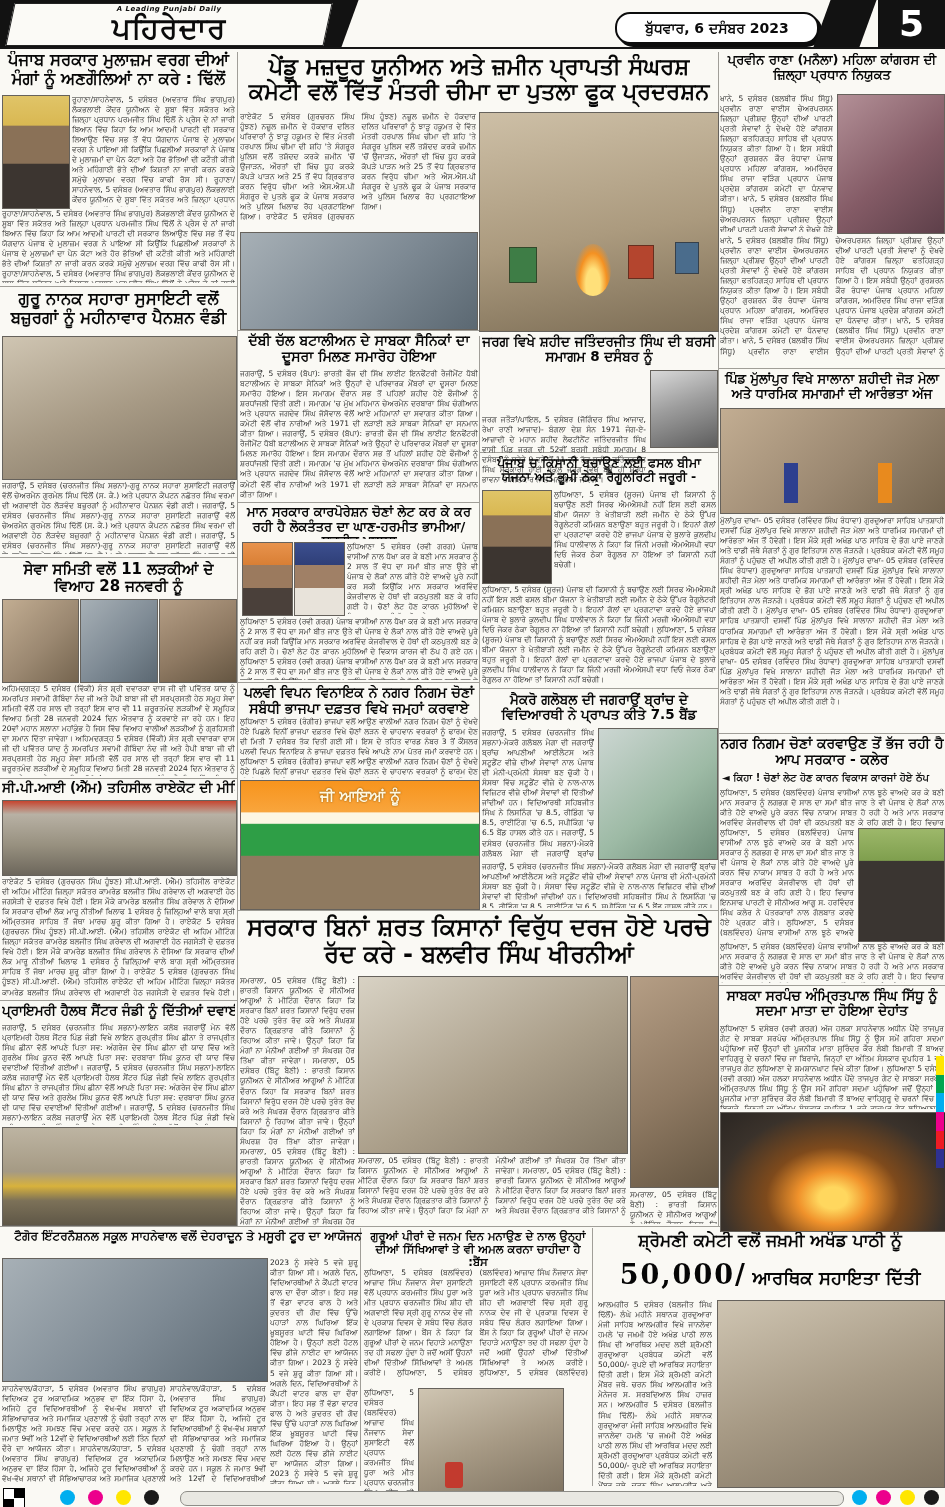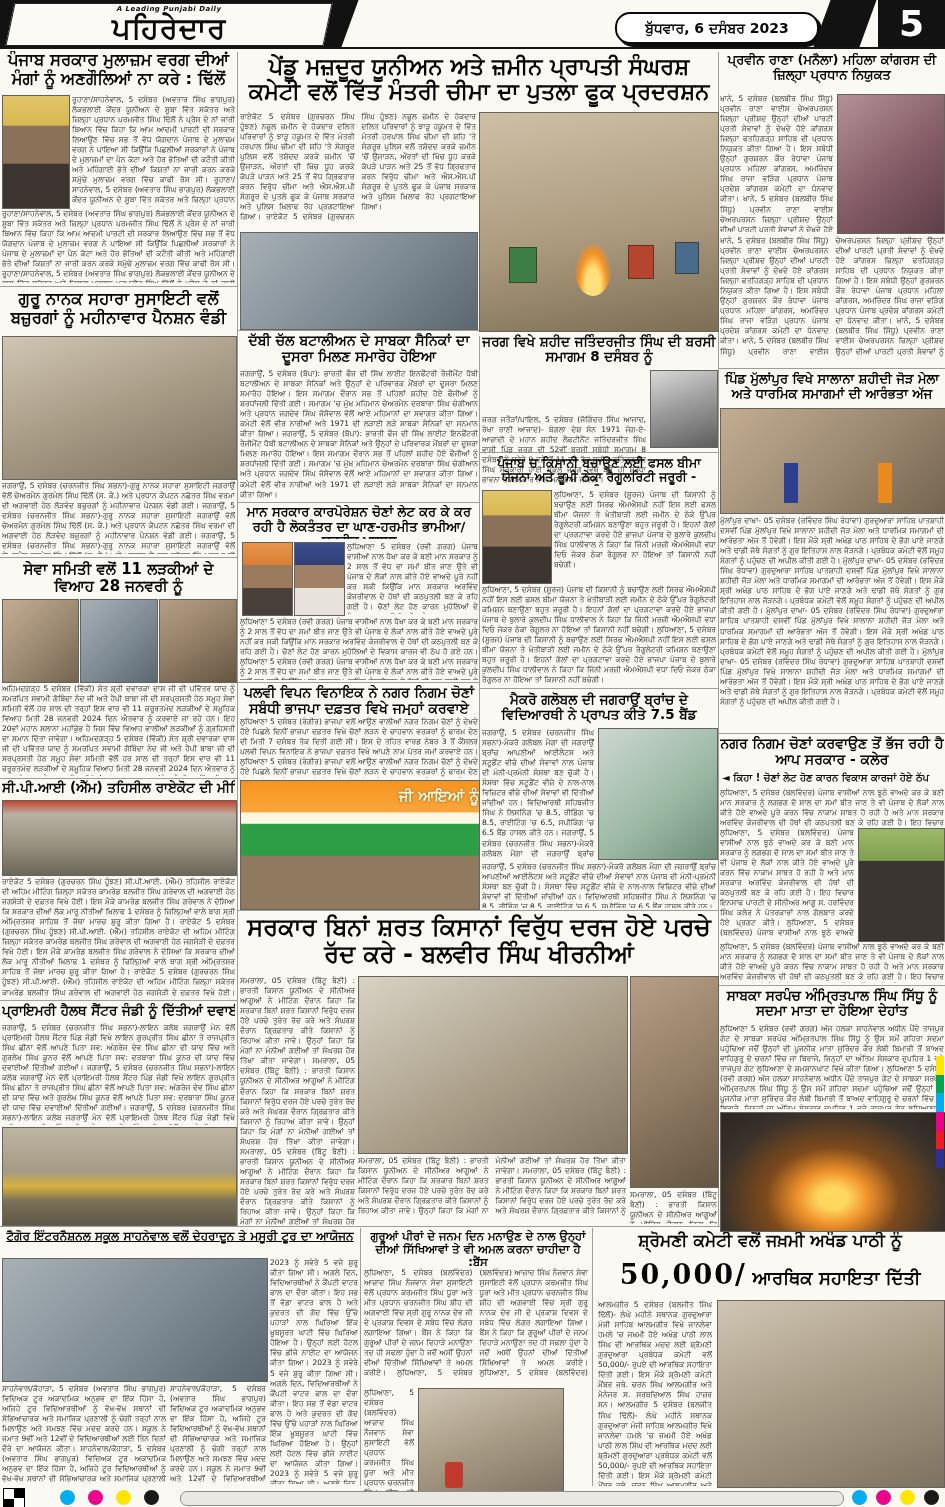--- a/index.html
+++ b/index.html
@@ -26,21 +26,21 @@
   .ph-turban-b{background:linear-gradient(180deg,#3c4f8f 0%,#2f3f78 30%,#a08066 31% 62%,#e8e3da 63% 100%);}
   .ph-turban-g{background:linear-gradient(180deg,#9db86a 0%,#7f9f4e 28%,#3a3531 29% 100%);}
   .ph-flags{background:linear-gradient(180deg,#c7452f 0%,#b8b1a4 18%,#97907f 60%,#6c665b 100%);}
   .ph-lions{background:linear-gradient(180deg,#bdb4a2 0%,#a59a84 45%,#d8b23c 60%,#7c7158 75%,#5f5747 100%);}
   .ph-bjp{background:linear-gradient(180deg,#f7941d 0%,#f9a53c 24%,#fdf6e2 25% 33%,#2e9e46 34% 58%,#8f7a60 59% 100%);}
   .ph-bonfire{background:radial-gradient(ellipse at 50% 72%,#ffd75e 0 9%,#f0922b 22%,#7e4a1c 42%,#3a322b 72%,#2b2622 100%);}
   .ph-protest{background:linear-gradient(170deg,#cdbfa6 0%,#ab9a7e 55%,#7d6e56 100%);}
   .flame{position:absolute;left:40%;bottom:16%;width:36px;height:52px;border-radius:50%;
          background:radial-gradient(ellipse at 50% 78%,#ffe07a 0 28%,#f49122 55%,rgba(110,60,20,0) 78%);}
   .placard{position:absolute;border:1px solid rgba(40,30,20,.55);}
-  .banner-label{position:absolute;left:0;right:0;top:6px;text-align:right;font-weight:700;
+  .banner-label{position:absolute;left:0;right:0;top:6px;text-align:center;font-weight:700;
                 color:#fff8e0;text-shadow:0 0 2px #7a4a00;font-size:15px;}
   
   .m-band{position:absolute;background:#121212;transform:skewX(-20deg);}
   .m-card{position:absolute;left:10px;top:3px;width:316px;height:41px;background:#fbfaf6;
           border:1px solid #222;transform:skewX(-12deg);text-align:center;}
   .m-card .inner{transform:skewX(12deg);}
   .m-tag{font-size:7px;font-style:italic;font-weight:700;color:#111;letter-spacing:.5px;line-height:8px;display:block;margin-top:1px;}
   .m-title{font-size:29px;font-weight:800;color:#0a0a0a;line-height:30px;display:block;letter-spacing:1px;}
   .date-box{position:absolute;left:615px;top:12px;width:200px;height:28px;background:#fff;
             border:2px solid #0c0c0c;border-radius:15px;box-shadow:3px 3px 0 #0c0c0c;
@@ -111,21 +111,21 @@
   <div class="bd" style="left:2px;top:684px;width:233px;height:92px;">ਅਹਿਮਦਗੜ੍ਹ 5 ਦਸੰਬਰ (ਵਿੱਕੀ) ਸੰਤ ਸ਼੍ਰੀ ਦਵਾਰਕਾ ਦਾਸ ਜੀ ਦੀ ਪਵਿੱਤਰ ਯਾਦ ਨੂੰ ਸਮਰਪਿਤ ਸਵਾਮੀ ਗੋਬਿੰਦਾ ਨੰਦ ਜੀ ਅਤੇ ਹੈਪੀ ਬਾਬਾ ਜੀ ਦੀ ਸਰਪ੍ਰਸਤੀ ਹੇਠ ਸਮੂਹ ਸੇਵਾ ਸਮਿਤੀ ਵੱਲੋਂ ਹਰ ਸਾਲ ਦੀ ਤਰ੍ਹਾਂ ਇਸ ਵਾਰ ਵੀ 11 ਜ਼ਰੂਰਤਮੰਦ ਲੜਕੀਆਂ ਦੇ ਸਮੂਹਿਕ ਵਿਆਹ ਮਿਤੀ 28 ਜਨਵਰੀ 2024 ਦਿਨ ਐਤਵਾਰ ਨੂੰ ਕਰਵਾਏ ਜਾ ਰਹੇ ਹਨ। ਇਹ 20ਵਾਂ ਮਹਾਨ ਸਲਾਨਾ ਮਹਾਂਕੁੰਭ ਹੈ ਜਿਸ ਵਿੱਚ ਵਿਆਹ ਵਾਲੀਆਂ ਲੜਕੀਆਂ ਨੂੰ ਗ੍ਰਹਿਸਤੀ ਦਾ ਸਮਾਨ ਦਿੱਤਾ ਜਾਵੇਗਾ। ਅਹਿਮਦਗੜ੍ਹ 5 ਦਸੰਬਰ (ਵਿੱਕੀ) ਸੰਤ ਸ਼੍ਰੀ ਦਵਾਰਕਾ ਦਾਸ ਜੀ ਦੀ ਪਵਿੱਤਰ ਯਾਦ ਨੂੰ ਸਮਰਪਿਤ ਸਵਾਮੀ ਗੋਬਿੰਦਾ ਨੰਦ ਜੀ ਅਤੇ ਹੈਪੀ ਬਾਬਾ ਜੀ ਦੀ ਸਰਪ੍ਰਸਤੀ ਹੇਠ ਸਮੂਹ ਸੇਵਾ ਸਮਿਤੀ ਵੱਲੋਂ ਹਰ ਸਾਲ ਦੀ ਤਰ੍ਹਾਂ ਇਸ ਵਾਰ ਵੀ 11 ਜ਼ਰੂਰਤਮੰਦ ਲੜਕੀਆਂ ਦੇ ਸਮੂਹਿਕ ਵਿਆਹ ਮਿਤੀ 28 ਜਨਵਰੀ 2024 ਦਿਨ ਐਤਵਾਰ ਨੂੰ ਕਰਵਾਏ ਜਾ ਰਹੇ ਹਨ। ਇਹ 20ਵਾਂ ਮਹਾਨ ਸਲਾਨਾ ਮਹਾਂਕੁੰਭ ਹੈ ਜਿਸ ਵਿੱਚ ਵਿਆਹ ਵਾਲੀਆਂ ਲੜਕੀਆਂ ਨੂੰ ਗ੍ਰਹਿਸਤੀ ਦਾ ਸਮਾਨ ਦਿੱਤਾ ਜਾਵੇਗਾ।</div>
 
   <div class="hl nw" style="left:2px;top:780px;width:233px;height:18px;font-size:13.5px;">ਸੀ.ਪੀ.ਆਈ (ਐੱਮ) ਤਹਿਸੀਲ ਰਾਏਕੋਟ ਦੀ ਮੀਟਿੰਗ ਹੋਈ</div>
   <div class="photo ph-flags" style="left:2px;top:800px;width:233px;height:74px;"></div>
   <div class="bd" style="left:2px;top:877px;width:233px;height:121px;">ਰਾਏਕੋਟ 5 ਦਸੰਬਰ (ਗੁਰਚਰਨ ਸਿੰਘ ਹੂੰਝਣ) ਸੀ.ਪੀ.ਆਈ. (ਐੱਮ) ਤਹਿਸੀਲ ਰਾਏਕੋਟ ਦੀ ਅਹਿਮ ਮੀਟਿੰਗ ਜ਼ਿਲ੍ਹਾ ਸਕੱਤਰ ਕਾਮਰੇਡ ਬਲਜੀਤ ਸਿੰਘ ਗਰੇਵਾਲ ਦੀ ਅਗਵਾਈ ਹੇਠ ਜਗਸੇੜੀ ਦੇ ਦਫ਼ਤਰ ਵਿਖੇ ਹੋਈ। ਇਸ ਮੌਕੇ ਕਾਮਰੇਡ ਬਲਜੀਤ ਸਿੰਘ ਗਰੇਵਾਲ ਨੇ ਦੱਸਿਆ ਕਿ ਸਰਕਾਰ ਦੀਆਂ ਲੋਕ ਮਾਰੂ ਨੀਤੀਆਂ ਖਿਲਾਫ 1 ਦਸੰਬਰ ਨੂੰ ਜ਼ਿਲ੍ਹਿਆਂ ਵਾਲੇ ਬਾਗ ਸ੍ਰੀ ਅੰਮ੍ਰਿਤਸਰ ਸਾਹਿਬ ਤੋਂ ਜੱਥਾ ਮਾਰਚ ਸ਼ੁਰੂ ਕੀਤਾ ਗਿਆ ਹੈ। ਰਾਏਕੋਟ 5 ਦਸੰਬਰ (ਗੁਰਚਰਨ ਸਿੰਘ ਹੂੰਝਣ) ਸੀ.ਪੀ.ਆਈ. (ਐੱਮ) ਤਹਿਸੀਲ ਰਾਏਕੋਟ ਦੀ ਅਹਿਮ ਮੀਟਿੰਗ ਜ਼ਿਲ੍ਹਾ ਸਕੱਤਰ ਕਾਮਰੇਡ ਬਲਜੀਤ ਸਿੰਘ ਗਰੇਵਾਲ ਦੀ ਅਗਵਾਈ ਹੇਠ ਜਗਸੇੜੀ ਦੇ ਦਫ਼ਤਰ ਵਿਖੇ ਹੋਈ। ਇਸ ਮੌਕੇ ਕਾਮਰੇਡ ਬਲਜੀਤ ਸਿੰਘ ਗਰੇਵਾਲ ਨੇ ਦੱਸਿਆ ਕਿ ਸਰਕਾਰ ਦੀਆਂ ਲੋਕ ਮਾਰੂ ਨੀਤੀਆਂ ਖਿਲਾਫ 1 ਦਸੰਬਰ ਨੂੰ ਜ਼ਿਲ੍ਹਿਆਂ ਵਾਲੇ ਬਾਗ ਸ੍ਰੀ ਅੰਮ੍ਰਿਤਸਰ ਸਾਹਿਬ ਤੋਂ ਜੱਥਾ ਮਾਰਚ ਸ਼ੁਰੂ ਕੀਤਾ ਗਿਆ ਹੈ। ਰਾਏਕੋਟ 5 ਦਸੰਬਰ (ਗੁਰਚਰਨ ਸਿੰਘ ਹੂੰਝਣ) ਸੀ.ਪੀ.ਆਈ. (ਐੱਮ) ਤਹਿਸੀਲ ਰਾਏਕੋਟ ਦੀ ਅਹਿਮ ਮੀਟਿੰਗ ਜ਼ਿਲ੍ਹਾ ਸਕੱਤਰ ਕਾਮਰੇਡ ਬਲਜੀਤ ਸਿੰਘ ਗਰੇਵਾਲ ਦੀ ਅਗਵਾਈ ਹੇਠ ਜਗਸੇੜੀ ਦੇ ਦਫ਼ਤਰ ਵਿਖੇ ਹੋਈ। ਇਸ ਮੌਕੇ ਕਾਮਰੇਡ ਬਲਜੀਤ ਸਿੰਘ ਗਰੇਵਾਲ ਨੇ ਦੱਸਿਆ ਕਿ ਸਰਕਾਰ ਦੀਆਂ ਲੋਕ ਮਾਰੂ ਨੀਤੀਆਂ ਖਿਲਾਫ 1 ਦਸੰਬਰ ਨੂੰ ਜ਼ਿਲ੍ਹਿਆਂ ਵਾਲੇ ਬਾਗ ਸ੍ਰੀ ਅੰਮ੍ਰਿਤਸਰ ਸਾਹਿਬ ਤੋਂ ਜੱਥਾ ਮਾਰਚ ਸ਼ੁਰੂ ਕੀਤਾ ਗਿਆ ਹੈ।</div>
 
   <div class="hl nw" style="left:2px;top:1003px;width:233px;height:18px;font-size:13.5px;">ਪ੍ਰਾਇਮਰੀ ਹੈਲਥ ਸੈਂਟਰ ਜੰਡੀ ਨੂੰ ਦਿੱਤੀਆਂ ਦਵਾਈਆਂ</div>
   <div class="bd" style="left:2px;top:1023px;width:233px;height:102px;">ਜਗਰਾਉਂ, 5 ਦਸੰਬਰ (ਚਰਨਜੀਤ ਸਿੰਘ ਸਭਨਾ)-ਲਾਇਨ ਕਲੱਬ ਜਗਰਾਉਂ ਮੇਨ ਵੱਲੋਂ ਪ੍ਰਾਇਮਰੀ ਹੈਲਥ ਸੈਂਟਰ ਪਿੰਡ ਜੰਡੀ ਵਿਖੇ ਲਾਇਨ ਗੁਰਪ੍ਰੀਤ ਸਿੰਘ ਛੀਨਾ ਤੇ ਰਾਜਪ੍ਰੀਤ ਸਿੰਘ ਛੀਨਾ ਵੱਲੋਂ ਆਪਣੇ ਪਿਤਾ ਸਵ: ਅੰਗਰੇਜ ਦੇਵ ਸਿੰਘ ਛੀਨਾ ਦੀ ਯਾਦ ਵਿੱਚ ਅਤੇ ਗੁਰਲੇਖ ਸਿੰਘ ਕੂਨਰ ਵੱਲੋਂ ਆਪਣੇ ਪਿਤਾ ਸਵ: ਦਰਬਾਰਾ ਸਿੰਘ ਕੂਨਰ ਦੀ ਯਾਦ ਵਿੱਚ ਦਵਾਈਆਂ ਦਿੱਤੀਆਂ ਗਈਆਂ। ਜਗਰਾਉਂ, 5 ਦਸੰਬਰ (ਚਰਨਜੀਤ ਸਿੰਘ ਸਭਨਾ)-ਲਾਇਨ ਕਲੱਬ ਜਗਰਾਉਂ ਮੇਨ ਵੱਲੋਂ ਪ੍ਰਾਇਮਰੀ ਹੈਲਥ ਸੈਂਟਰ ਪਿੰਡ ਜੰਡੀ ਵਿਖੇ ਲਾਇਨ ਗੁਰਪ੍ਰੀਤ ਸਿੰਘ ਛੀਨਾ ਤੇ ਰਾਜਪ੍ਰੀਤ ਸਿੰਘ ਛੀਨਾ ਵੱਲੋਂ ਆਪਣੇ ਪਿਤਾ ਸਵ: ਅੰਗਰੇਜ ਦੇਵ ਸਿੰਘ ਛੀਨਾ ਦੀ ਯਾਦ ਵਿੱਚ ਅਤੇ ਗੁਰਲੇਖ ਸਿੰਘ ਕੂਨਰ ਵੱਲੋਂ ਆਪਣੇ ਪਿਤਾ ਸਵ: ਦਰਬਾਰਾ ਸਿੰਘ ਕੂਨਰ ਦੀ ਯਾਦ ਵਿੱਚ ਦਵਾਈਆਂ ਦਿੱਤੀਆਂ ਗਈਆਂ। ਜਗਰਾਉਂ, 5 ਦਸੰਬਰ (ਚਰਨਜੀਤ ਸਿੰਘ ਸਭਨਾ)-ਲਾਇਨ ਕਲੱਬ ਜਗਰਾਉਂ ਮੇਨ ਵੱਲੋਂ ਪ੍ਰਾਇਮਰੀ ਹੈਲਥ ਸੈਂਟਰ ਪਿੰਡ ਜੰਡੀ ਵਿਖੇ ਲਾਇਨ ਗੁਰਪ੍ਰੀਤ ਸਿੰਘ ਛੀਨਾ ਤੇ ਰਾਜਪ੍ਰੀਤ ਸਿੰਘ ਛੀਨਾ ਵੱਲੋਂ ਆਪਣੇ ਪਿਤਾ ਸਵ: ਅੰਗਰੇਜ ਦੇਵ ਸਿੰਘ ਛੀਨਾ ਦੀ ਯਾਦ ਵਿੱਚ ਅਤੇ ਗੁਰਲੇਖ ਸਿੰਘ ਕੂਨਰ ਵੱਲੋਂ ਆਪਣੇ ਪਿਤਾ ਸਵ: ਦਰਬਾਰਾ ਸਿੰਘ ਕੂਨਰ ਦੀ ਯਾਦ ਵਿੱਚ ਦਵਾਈਆਂ ਦਿੱਤੀਆਂ ਗਈਆਂ।</div>
   <div class="photo ph-lions" style="left:2px;top:1127px;width:233px;height:97px;"></div>
 
-  <div class="hl nw" style="left:2px;top:1230px;width:356px;height:22px;font-size:12px;text-decoration:underline;">ਟੈਗੋਰ ਇੰਟਰਨੈਸ਼ਨਲ ਸਕੂਲ ਸਾਹਨੇਵਾਲ ਵਲੋਂ ਦੇਹਰਾਦੂਨ ਤੇ ਮਸੂਰੀ ਟੂਰ ਦਾ ਆਯੋਜਨ</div>
+  <div class="hl nw" style="left:10px;top:1230px;width:356px;height:22px;font-size:12px;">ਟੈਗੋਰ ਇੰਟਰਨੈਸ਼ਨਲ ਸਕੂਲ ਸਾਹਨੇਵਾਲ ਵਲੋਂ ਦੇਹਰਾਦੂਨ ਤੇ ਮਸੂਰੀ ਟੂਰ ਦਾ ਆਯੋਜਨ</div>
   <div class="photo ph-cool" style="left:2px;top:1258px;width:264px;height:122px;"></div>
   <div class="bd" style="left:2px;top:1384px;width:164px;height:100px;">ਸਾਹਨੇਵਾਲ/ਕੋਹਾੜਾ, 5 ਦਸੰਬਰ (ਅਵਤਾਰ ਸਿੰਘ ਭਾਗਪੁਰ) ਵਿਦਿਅਕ ਟੂਰ ਅਕਾਦਮਿਕ ਅਨੁਭਵ ਦਾ ਇੱਕ ਹਿੱਸਾ ਹੈ, ਅਜਿਹੇ ਟੂਰ ਵਿਦਿਆਰਥੀਆਂ ਨੂੰ ਵੱਖ-ਵੱਖ ਸਥਾਨਾਂ ਦੀ ਸੱਭਿਆਚਾਰਕ ਅਤੇ ਸਮਾਜਿਕ ਪ੍ਰਣਾਲੀ ਨੂੰ ਚੰਗੀ ਤਰ੍ਹਾਂ ਨਾਲ ਮਿਲਾਉਣ ਅਤੇ ਸਮਝਣ ਵਿੱਚ ਮਦਦ ਕਰਦੇ ਹਨ। ਸਕੂਲ ਨੇ ਜਮਾਤ 9ਵੀਂ ਅਤੇ 12ਵੀਂ ਦੇ ਵਿਦਿਆਰਥੀਆਂ ਲਈ ਤਿੰਨ ਦਿਨਾਂ ਦੌਰੇ ਦਾ ਆਯੋਜਨ ਕੀਤਾ। ਸਾਹਨੇਵਾਲ/ਕੋਹਾੜਾ, 5 ਦਸੰਬਰ (ਅਵਤਾਰ ਸਿੰਘ ਭਾਗਪੁਰ) ਵਿਦਿਅਕ ਟੂਰ ਅਕਾਦਮਿਕ ਅਨੁਭਵ ਦਾ ਇੱਕ ਹਿੱਸਾ ਹੈ, ਅਜਿਹੇ ਟੂਰ ਵਿਦਿਆਰਥੀਆਂ ਨੂੰ ਵੱਖ-ਵੱਖ ਸਥਾਨਾਂ ਦੀ ਸੱਭਿਆਚਾਰਕ ਅਤੇ ਸਮਾਜਿਕ ਪ੍ਰਣਾਲੀ ਨੂੰ ਚੰਗੀ ਤਰ੍ਹਾਂ ਨਾਲ ਮਿਲਾਉਣ ਅਤੇ ਸਮਝਣ ਵਿੱਚ ਮਦਦ ਕਰਦੇ ਹਨ। ਸਕੂਲ ਨੇ ਜਮਾਤ 9ਵੀਂ ਅਤੇ 12ਵੀਂ ਦੇ ਵਿਦਿਆਰਥੀਆਂ ਲਈ ਤਿੰਨ ਦਿਨਾਂ ਦੌਰੇ ਦਾ ਆਯੋਜਨ ਕੀਤਾ।</div>
   <div class="bd" style="left:170px;top:1384px;width:96px;height:100px;">ਸਾਹਨੇਵਾਲ/ਕੋਹਾੜਾ, 5 ਦਸੰਬਰ (ਅਵਤਾਰ ਸਿੰਘ ਭਾਗਪੁਰ) ਵਿਦਿਅਕ ਟੂਰ ਅਕਾਦਮਿਕ ਅਨੁਭਵ ਦਾ ਇੱਕ ਹਿੱਸਾ ਹੈ, ਅਜਿਹੇ ਟੂਰ ਵਿਦਿਆਰਥੀਆਂ ਨੂੰ ਵੱਖ-ਵੱਖ ਸਥਾਨਾਂ ਦੀ ਸੱਭਿਆਚਾਰਕ ਅਤੇ ਸਮਾਜਿਕ ਪ੍ਰਣਾਲੀ ਨੂੰ ਚੰਗੀ ਤਰ੍ਹਾਂ ਨਾਲ ਮਿਲਾਉਣ ਅਤੇ ਸਮਝਣ ਵਿੱਚ ਮਦਦ ਕਰਦੇ ਹਨ। ਸਕੂਲ ਨੇ ਜਮਾਤ 9ਵੀਂ ਅਤੇ 12ਵੀਂ ਦੇ ਵਿਦਿਆਰਥੀਆਂ ਲਈ ਤਿੰਨ ਦਿਨਾਂ ਦੌਰੇ ਦਾ ਆਯੋਜਨ ਕੀਤਾ। ਸਾਹਨੇਵਾਲ/ਕੋਹਾੜਾ, 5 ਦਸੰਬਰ (ਅਵਤਾਰ ਸਿੰਘ ਭਾਗਪੁਰ) ਵਿਦਿਅਕ ਟੂਰ ਅਕਾਦਮਿਕ ਅਨੁਭਵ ਦਾ ਇੱਕ ਹਿੱਸਾ ਹੈ, ਅਜਿਹੇ ਟੂਰ ਵਿਦਿਆਰਥੀਆਂ ਨੂੰ ਵੱਖ-ਵੱਖ ਸਥਾਨਾਂ ਦੀ ਸੱਭਿਆਚਾਰਕ ਅਤੇ ਸਮਾਜਿਕ ਪ੍ਰਣਾਲੀ ਨੂੰ ਚੰਗੀ ਤਰ੍ਹਾਂ ਨਾਲ ਮਿਲਾਉਣ ਅਤੇ ਸਮਝਣ ਵਿੱਚ ਮਦਦ ਕਰਦੇ ਹਨ। ਸਕੂਲ ਨੇ ਜਮਾਤ 9ਵੀਂ ਅਤੇ 12ਵੀਂ ਦੇ ਵਿਦਿਆਰਥੀਆਂ ਲਈ ਤਿੰਨ ਦਿਨਾਂ ਦੌਰੇ ਦਾ ਆਯੋਜਨ ਕੀਤਾ।</div>
   <div class="bd" style="left:270px;top:1258px;width:88px;height:226px;">2023 ਨੂੰ ਸਵੇਰੇ 5 ਵਜੇ ਸ਼ੁਰੂ ਕੀਤਾ ਗਿਆ ਸੀ। ਅਗਲੇ ਦਿਨ, ਵਿਦਿਆਰਥੀਆਂ ਨੇ ਕੈਂਪਟੀ ਵਾਟਰ ਫਾਲ ਦਾ ਦੌਰਾ ਕੀਤਾ। ਇਹ ਸਭ ਤੋਂ ਵੱਡਾ ਵਾਟਰ ਫਾਲ ਹੈ ਅਤੇ ਕੁਦਰਤ ਦੀ ਗੋਦ ਵਿੱਚ ਉੱਚੇ ਪਹਾੜਾਂ ਨਾਲ ਘਿਰਿਆ ਇੱਕ ਖੂਬਸੂਰਤ ਘਾਟੀ ਵਿੱਚ ਘਿਰਿਆ ਹੋਇਆ ਹੈ। ਉਨ੍ਹਾਂ ਲਈ ਹੋਟਲ ਵਿੱਚ ਡੀਜੇ ਨਾਈਟ ਦਾ ਆਯੋਜਨ ਕੀਤਾ ਗਿਆ। 2023 ਨੂੰ ਸਵੇਰੇ 5 ਵਜੇ ਸ਼ੁਰੂ ਕੀਤਾ ਗਿਆ ਸੀ। ਅਗਲੇ ਦਿਨ, ਵਿਦਿਆਰਥੀਆਂ ਨੇ ਕੈਂਪਟੀ ਵਾਟਰ ਫਾਲ ਦਾ ਦੌਰਾ ਕੀਤਾ। ਇਹ ਸਭ ਤੋਂ ਵੱਡਾ ਵਾਟਰ ਫਾਲ ਹੈ ਅਤੇ ਕੁਦਰਤ ਦੀ ਗੋਦ ਵਿੱਚ ਉੱਚੇ ਪਹਾੜਾਂ ਨਾਲ ਘਿਰਿਆ ਇੱਕ ਖੂਬਸੂਰਤ ਘਾਟੀ ਵਿੱਚ ਘਿਰਿਆ ਹੋਇਆ ਹੈ। ਉਨ੍ਹਾਂ ਲਈ ਹੋਟਲ ਵਿੱਚ ਡੀਜੇ ਨਾਈਟ ਦਾ ਆਯੋਜਨ ਕੀਤਾ ਗਿਆ। 2023 ਨੂੰ ਸਵੇਰੇ 5 ਵਜੇ ਸ਼ੁਰੂ ਕੀਤਾ ਗਿਆ ਸੀ। ਅਗਲੇ ਦਿਨ, ਵਿਦਿਆਰਥੀਆਂ ਨੇ ਕੈਂਪਟੀ ਵਾਟਰ ਫਾਲ ਦਾ ਦੌਰਾ ਕੀਤਾ। ਇਹ ਸਭ ਤੋਂ ਵੱਡਾ ਵਾਟਰ ਫਾਲ ਹੈ ਅਤੇ ਕੁਦਰਤ ਦੀ ਗੋਦ ਵਿੱਚ ਉੱਚੇ ਪਹਾੜਾਂ ਨਾਲ ਘਿਰਿਆ ਇੱਕ ਖੂਬਸੂਰਤ ਘਾਟੀ ਵਿੱਚ ਘਿਰਿਆ ਹੋਇਆ ਹੈ। ਉਨ੍ਹਾਂ ਲਈ ਹੋਟਲ ਵਿੱਚ ਡੀਜੇ ਨਾਈਟ ਦਾ ਆਯੋਜਨ ਕੀਤਾ ਗਿਆ।</div>
 
   <div class="hl" style="left:240px;top:54px;width:478px;height:54px;font-size:22.5px;">ਪੇਂਡੂ ਮਜ਼ਦੂਰ ਯੂਨੀਅਨ ਅਤੇ ਜ਼ਮੀਨ ਪ੍ਰਾਪਤੀ ਸੰਘਰਸ਼ ਕਮੇਟੀ ਵਲੋਂ ਵਿੱਤ ਮੰਤਰੀ ਚੀਮਾ ਦਾ ਪੁਤਲਾ ਫੂਕ ਪ੍ਰਦਰਸ਼ਨ</div>
   <div class="bd" style="left:240px;top:112px;width:236px;height:118px;column-count:2;column-gap:7px;">ਰਾਏਕੋਟ 5 ਦਸੰਬਰ (ਗੁਰਚਰਨ ਸਿੰਘ ਹੂੰਝਣ) ਨਜ਼ੂਲ ਜ਼ਮੀਨ ਦੇ ਹੱਕਦਾਰ ਦਲਿਤ ਪਰਿਵਾਰਾਂ ਨੂੰ ਝਾੜੂ ਹਕੂਮਤ ਦੇ ਵਿੱਤ ਮੰਤਰੀ ਹਰਪਾਲ ਸਿੰਘ ਚੀਮਾ ਦੀ ਸ਼ਹਿ 'ਤੇ ਸੰਗਰੂਰ ਪੁਲਿਸ ਵਲੋਂ ਤਸ਼ੱਦਦ ਕਰਕੇ ਜ਼ਮੀਨ 'ਚੋਂ ਉਜਾੜਨ, ਔਰਤਾਂ ਦੀ ਖਿੱਚ ਧੂਹ ਕਰਕੇ ਕੱਪੜੇ ਪਾੜਨ ਅਤੇ 25 ਤੋਂ ਵੱਧ ਗ੍ਰਿਫਤਾਰ ਕਰਨ ਵਿਰੁੱਧ ਚੀਮਾ ਅਤੇ ਐਸ.ਐਸ.ਪੀ ਸੰਗਰੂਰ ਦੇ ਪੁਤਲੇ ਫੂਕ ਕੇ ਪੰਜਾਬ ਸਰਕਾਰ ਅਤੇ ਪੁਲਿਸ ਖਿਲਾਫ ਰੋਹ ਪ੍ਰਗਟਾਇਆ ਗਿਆ। ਰਾਏਕੋਟ 5 ਦਸੰਬਰ (ਗੁਰਚਰਨ ਸਿੰਘ ਹੂੰਝਣ) ਨਜ਼ੂਲ ਜ਼ਮੀਨ ਦੇ ਹੱਕਦਾਰ ਦਲਿਤ ਪਰਿਵਾਰਾਂ ਨੂੰ ਝਾੜੂ ਹਕੂਮਤ ਦੇ ਵਿੱਤ ਮੰਤਰੀ ਹਰਪਾਲ ਸਿੰਘ ਚੀਮਾ ਦੀ ਸ਼ਹਿ 'ਤੇ ਸੰਗਰੂਰ ਪੁਲਿਸ ਵਲੋਂ ਤਸ਼ੱਦਦ ਕਰਕੇ ਜ਼ਮੀਨ 'ਚੋਂ ਉਜਾੜਨ, ਔਰਤਾਂ ਦੀ ਖਿੱਚ ਧੂਹ ਕਰਕੇ ਕੱਪੜੇ ਪਾੜਨ ਅਤੇ 25 ਤੋਂ ਵੱਧ ਗ੍ਰਿਫਤਾਰ ਕਰਨ ਵਿਰੁੱਧ ਚੀਮਾ ਅਤੇ ਐਸ.ਐਸ.ਪੀ ਸੰਗਰੂਰ ਦੇ ਪੁਤਲੇ ਫੂਕ ਕੇ ਪੰਜਾਬ ਸਰਕਾਰ ਅਤੇ ਪੁਲਿਸ ਖਿਲਾਫ ਰੋਹ ਪ੍ਰਗਟਾਇਆ ਗਿਆ।</div>
   <div class="photo ph-cool" style="left:240px;top:232px;width:236px;height:96px;"></div>
   <div class="photo ph-protest" style="left:479px;top:112px;width:238px;height:218px;">
     <div class="flame"></div>

